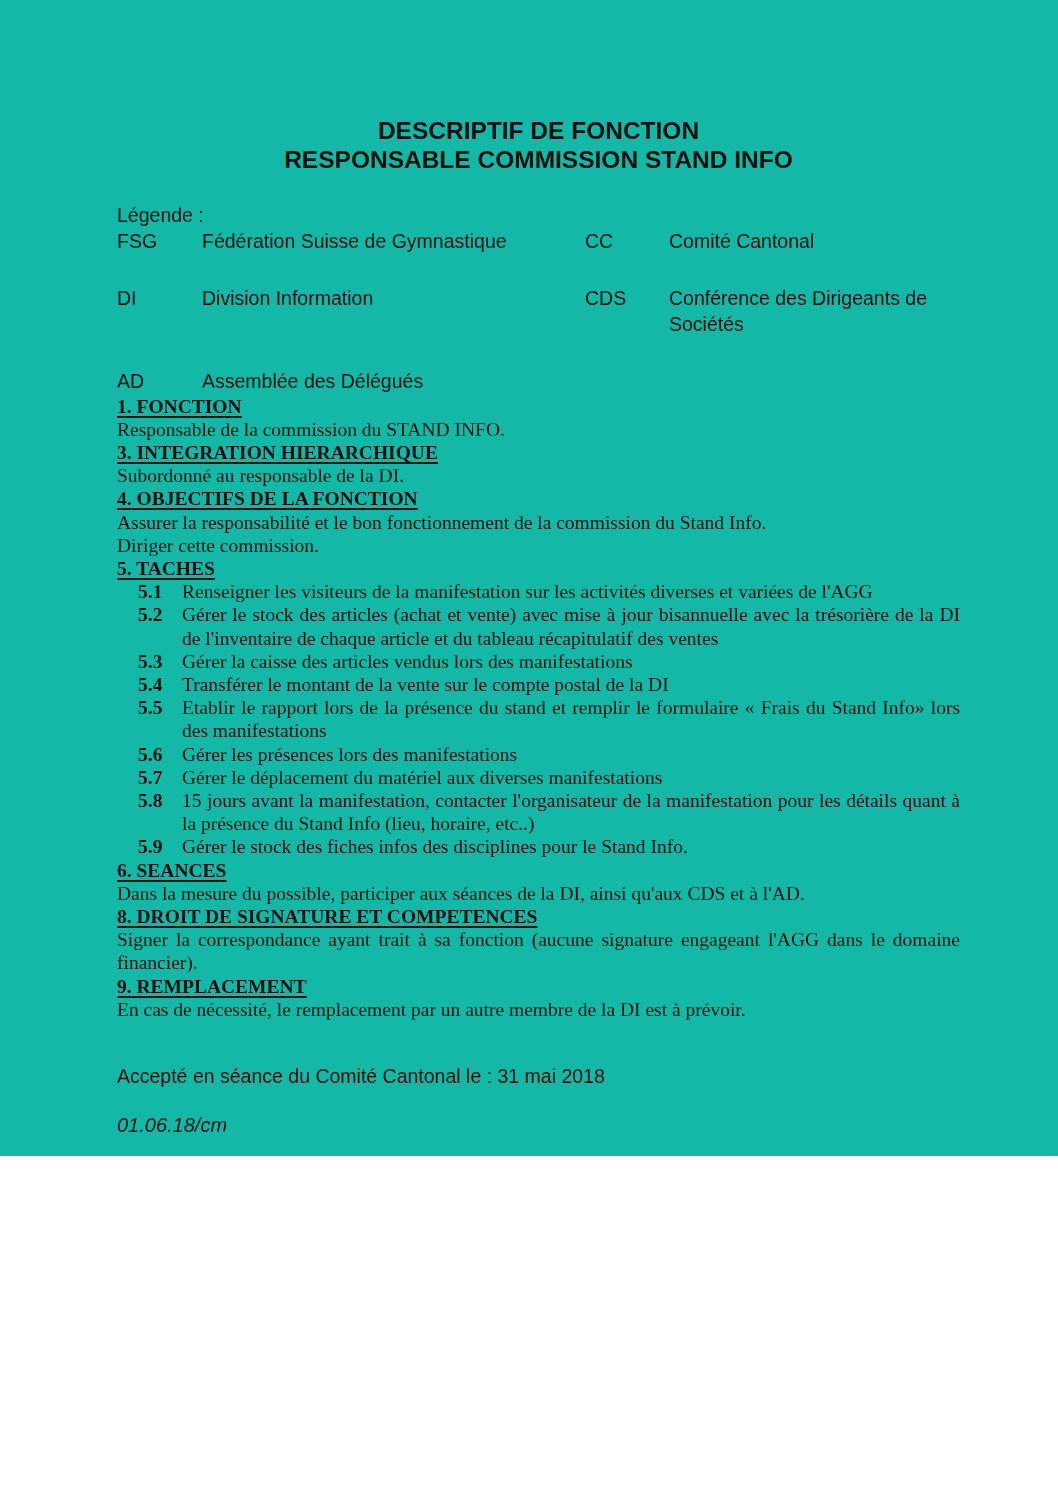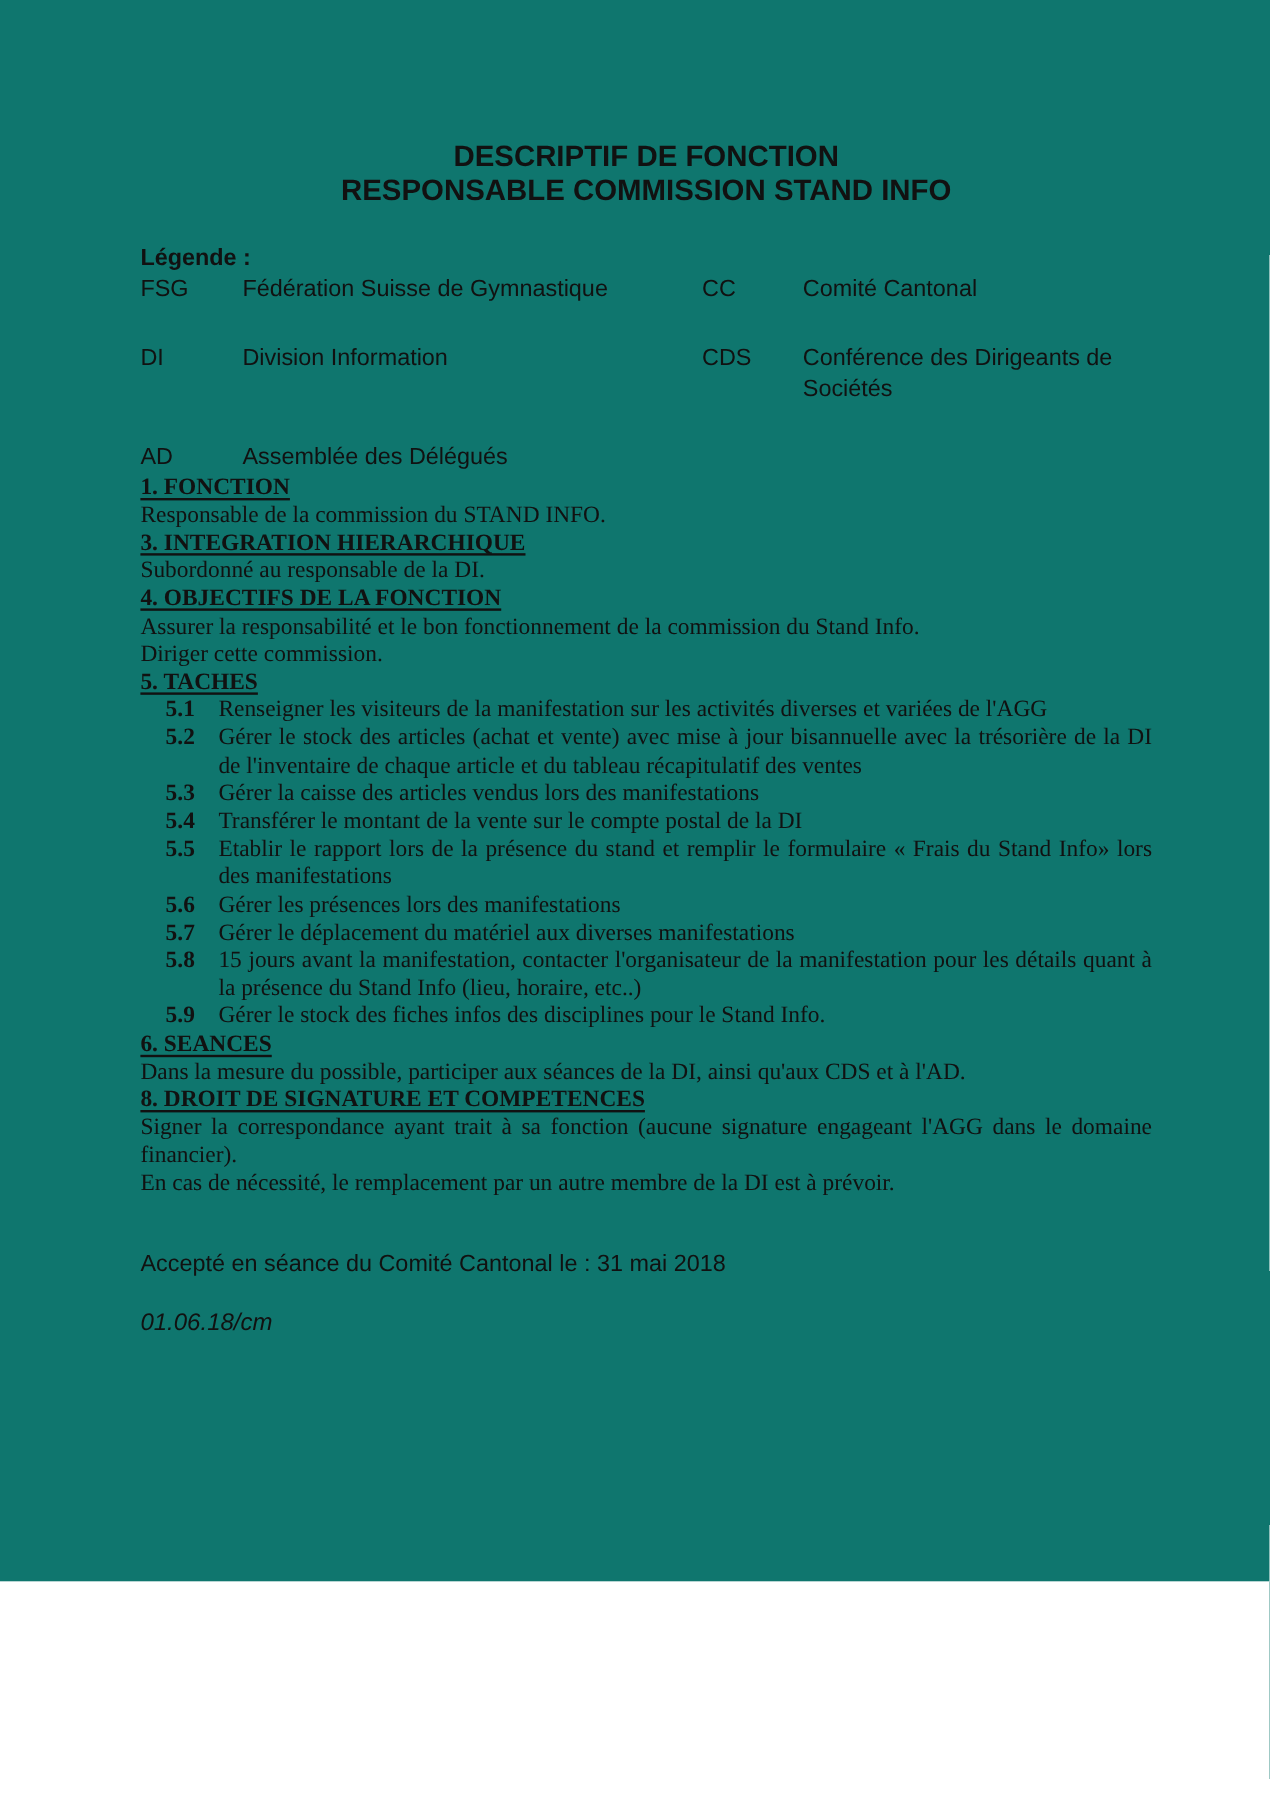--- a/index.html
+++ b/index.html
@@ -3,43 +3,43 @@
 <meta charset="utf-8">
 <style>
   html, body {
     margin: 0;
     padding: 0;
     background: #ffffff;
   }
   .page {
     position: relative;
     width: 1058px;
-    height: 1318px;
-    background: #0f766e;
+    height: 1156px;
+    background: #14b8a6;
     color: #111111;
     font-family: "Liberation Sans", sans-serif;
     font-size: 19.5px;
     line-height: 23.2px;
     box-sizing: border-box;
     padding: 116px 98px 0 117px;
     overflow: hidden;
   }
   .doc-title {
     font-size: 24.5px;
     line-height: 29px;
     font-weight: 700;
     text-align: center;
     margin: 0;
   }
   .legend {
     margin-top: 29px;
     line-height: 25.5px;
   }
   .legend-label {
-    font-weight: 700;
+    font-weight: 400;
     margin-top: 28px;
   }
   .legend-grid {
     display: grid;
     grid-template-columns: 53px 351px 52px 1fr;
     gap: 32px;
   }
   .intro {
     margin-top: 16px;
     max-width: 836px;
@@ -176,20 +176,21 @@
     <p class="para">Dans la mesure du possible, participer aux séances de la DI, ainsi qu'aux CDS et à l'AD.</p>
   </div>
 
 
   <div class="doc-section">
     <div><span class="section-heading">8. DROIT DE SIGNATURE ET COMPETENCES</span></div>
     <p class="para">Signer la correspondance ayant trait à sa fonction (aucune signature engageant l'AGG dans le domaine financier).</p>
   </div>
 
   <div class="doc-section">
+    <div><span class="section-heading">9. REMPLACEMENT</span></div>
     <p class="para">En cas de nécessité, le remplacement par un autre membre de la DI est à prévoir.</p>
   </div>
 
   <p class="acceptance para">Accepté en séance du Comité Cantonal le : 31 mai 2018</p>
 
   <p class="docref para">01.06.18/cm</p>
 
 </div>
 
 </body></html>

